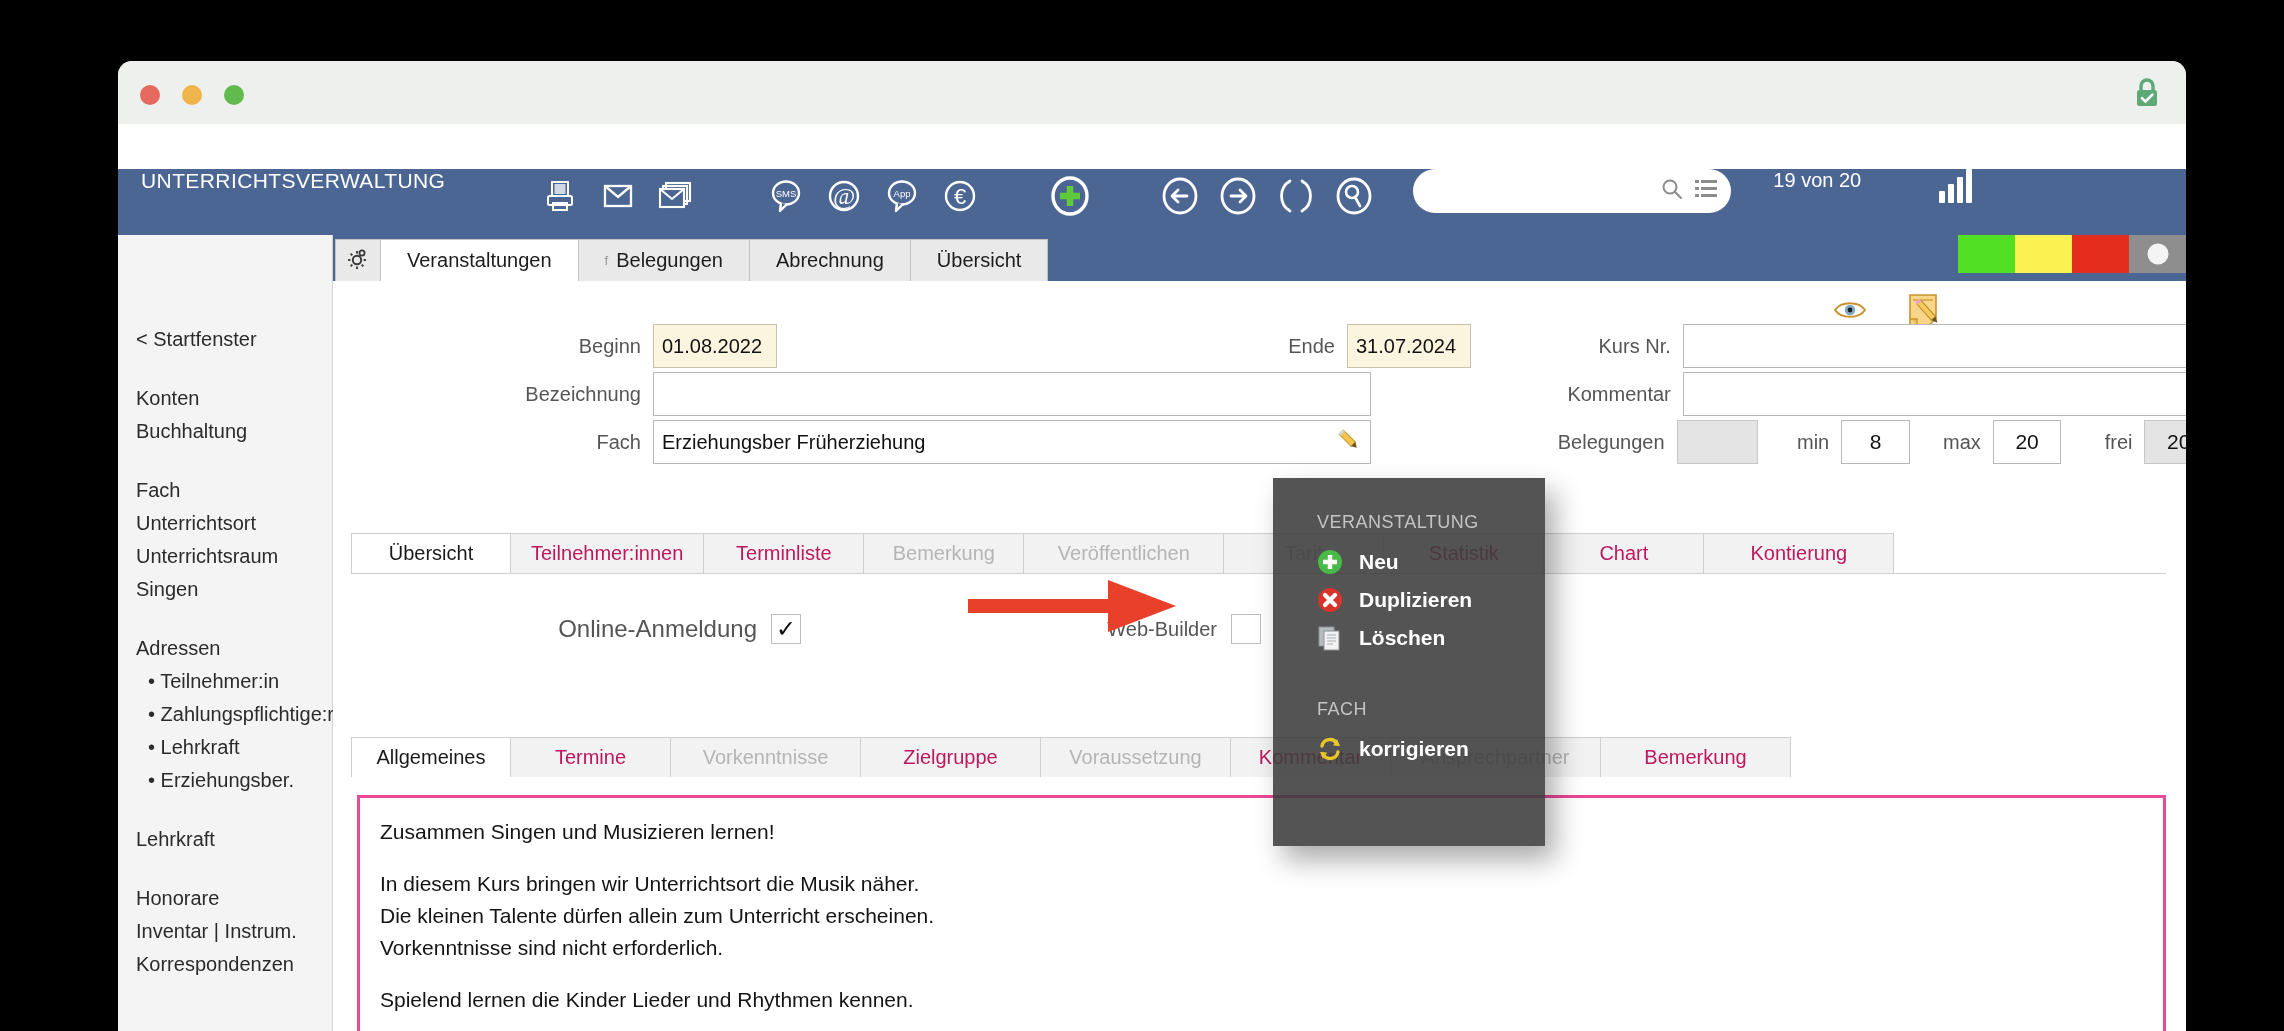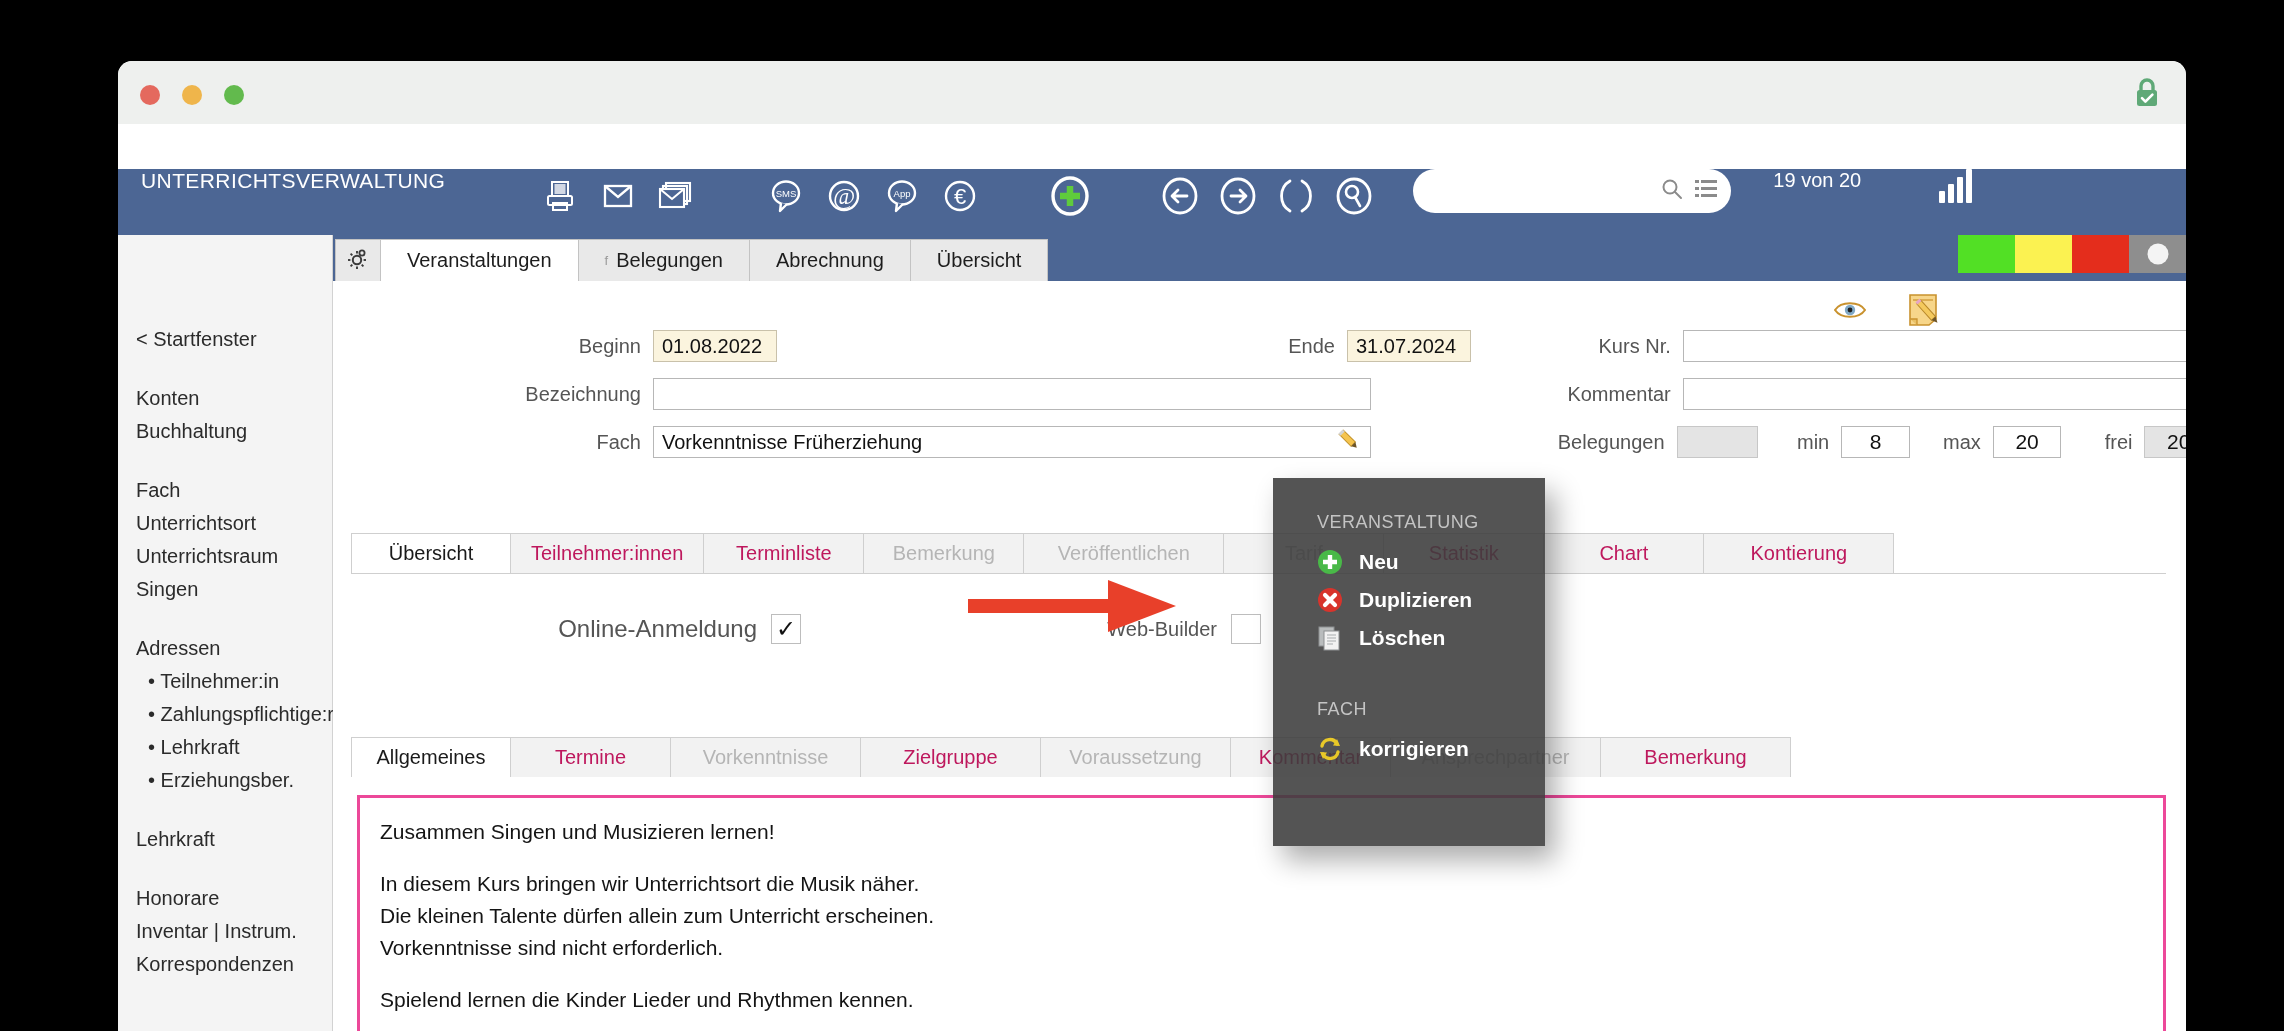--- a/index.html
+++ b/index.html
@@ -129,21 +129,21 @@
   }
 
   
   #viewicons { position:absolute; right:245px; top: 58px; display:flex; gap:40px; align-items:center; }
 
   
   #form { position: relative; padding: 44px 0 0 0; }
   .frow { display:flex; align-items:center; height: 42px; margin-bottom: 6px; }
   .lbl { font-size:20px; color:#555; text-align:right; padding-right:12px; }
   .fld {
-    border:1px solid #b7b7b7; background:#fff; height:32px;
+    border:1px solid #b7b7b7; background:#fff; height:44px;
     font-size:20px; color:#111; display:flex; align-items:center;
     padding: 0 8px;
   }
   .fld.date { background:#fbf4de; border-color:#c9c1aa; font-weight:400; }
   .fld.readonly { background:#e4e4e4; border-color:#c7c7c7; }
   .fld.num { justify-content:center; font-size:21px; }
 
   
   #leftform { position:absolute; left:0; top:44px; width: 1160px; }
   #rightform { position:absolute; left:1180px; top:44px; width: 700px; }
@@ -467,21 +467,21 @@
               <div class="lbl" style="width:570px;">Ende</div>
               <div class="fld date" style="width:124px;">31.07.2024</div>
             </div>
             <div class="frow">
               <div class="lbl" style="width:320px;">Bezeichnung</div>
               <div class="fld" style="width:718px;"></div>
             </div>
             <div class="frow">
               <div class="lbl" style="width:320px;">Fach</div>
               <div class="fld" style="width:718px; position:relative; justify-content:space-between;">
-                <span>Vorkenntnisse Früherziehung</span>
+                <span>Erziehungsber Früherziehung</span>
                 <span>
                   <svg width="26" height="26" viewBox="0 0 26 26">
                     <g transform="rotate(-45 13 13)">
                       <rect x="10" y="2" width="6" height="17" fill="#f5c44e" stroke="#c08f24" stroke-width="1"></rect>
                       <polygon points="10,19 16,19 13,24" fill="#6e5527"></polygon>
                       <rect x="10" y="1" width="6" height="3" fill="#d4d4d4"></rect>
                     </g>
                   </svg>
                 </span>
               </div>

